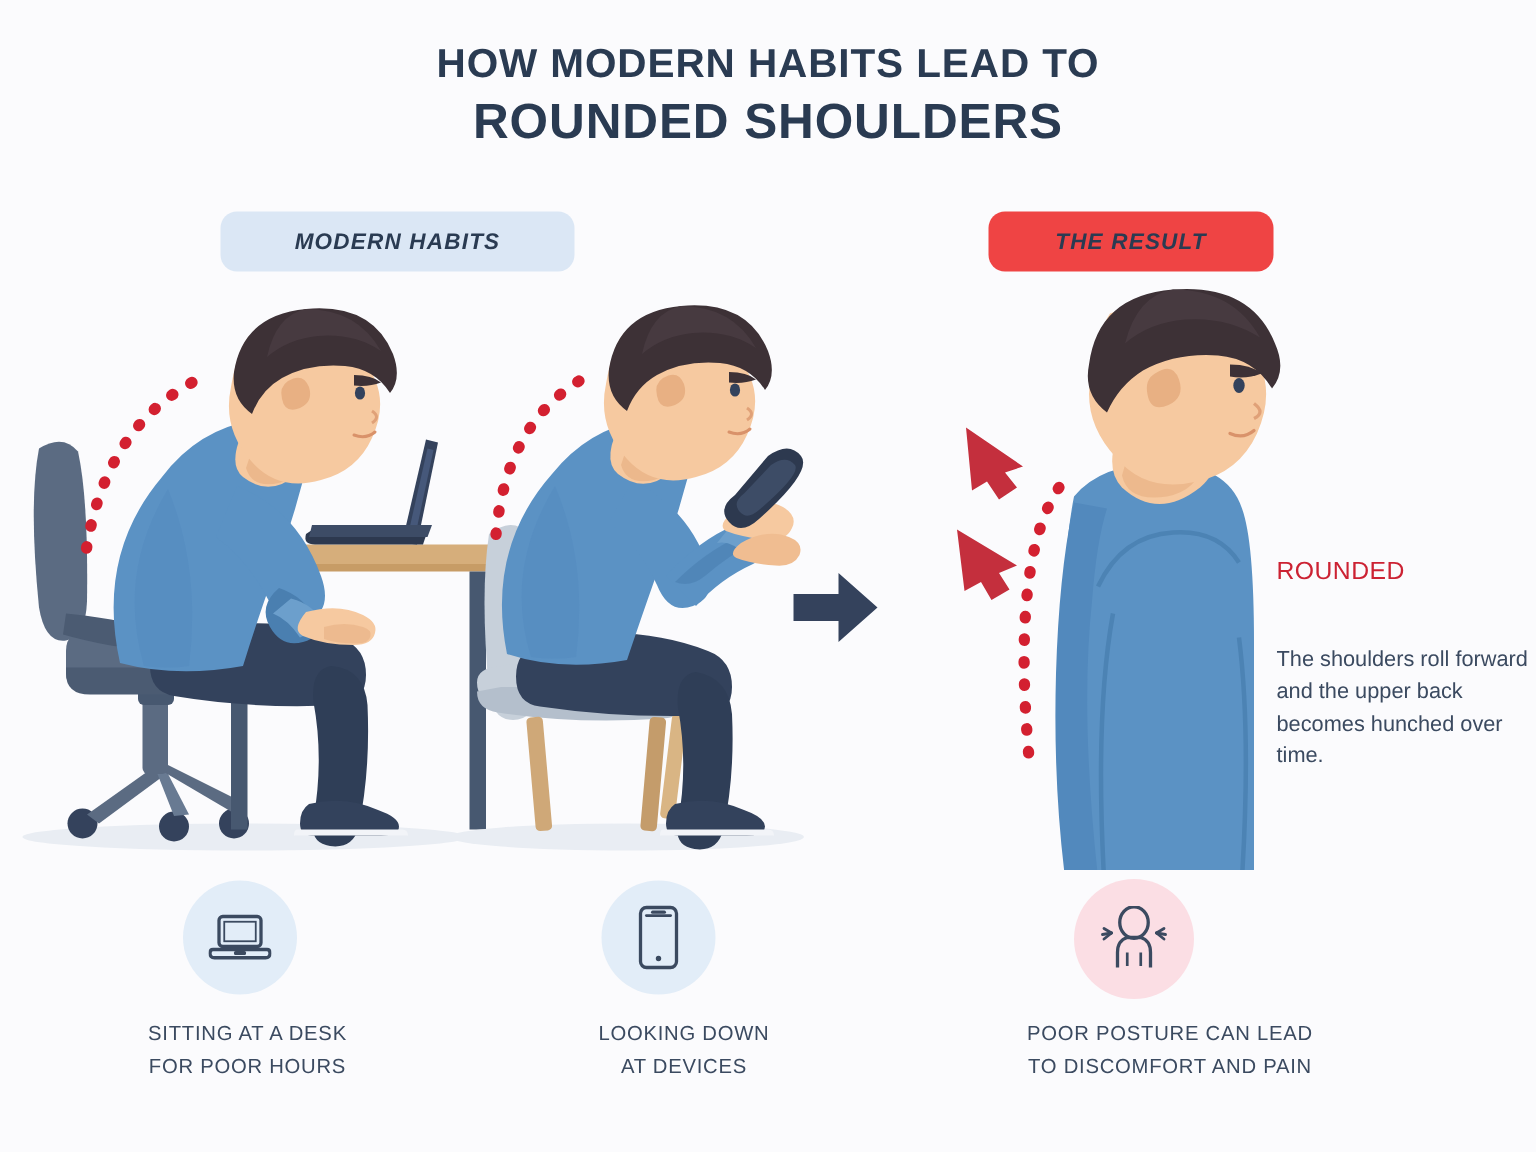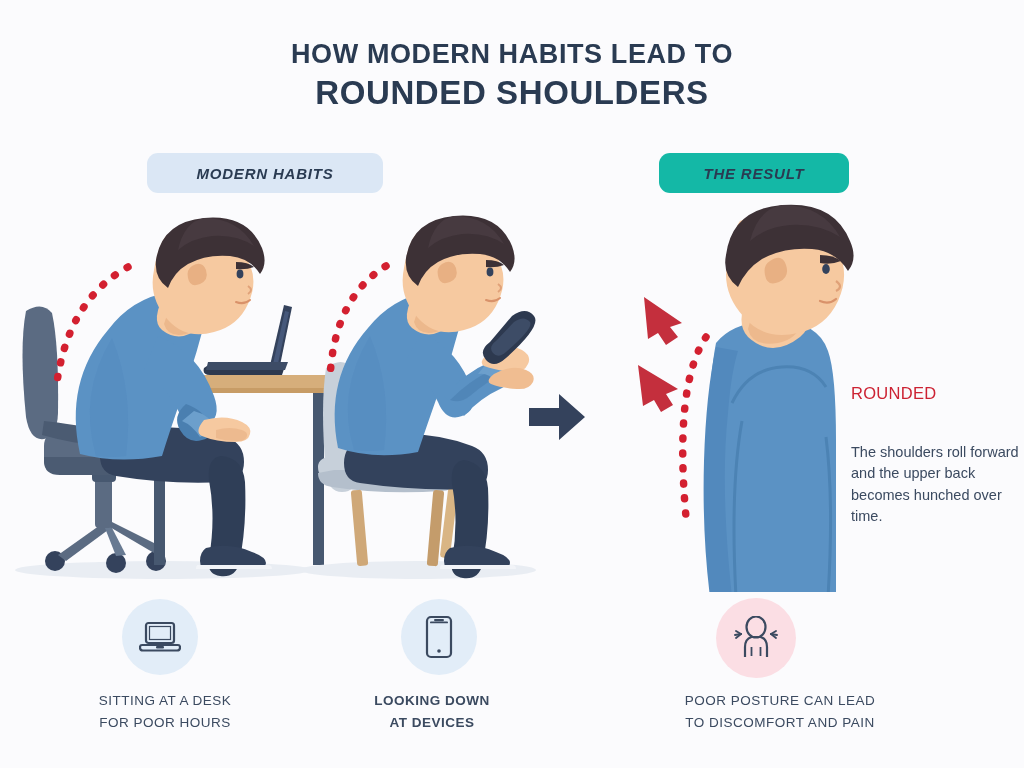--- a/index.html
+++ b/index.html
@@ -2,49 +2,49 @@
 <html><head>
 <meta charset="utf-8">
 <style>
   html,body{margin:0;padding:0;}
   body{
     width:1024px;height:768px;overflow:hidden;
     background:#fbfbfd;
     font-family:"Liberation Sans",sans-serif;
     position:relative;
   }
-  .stage{position:absolute;inset:0;margin-top:12px;}
+  .stage{position:absolute;inset:0;}
 
   
   .title-block{position:absolute;left:0;top:26px;width:1024px;text-align:center;}
   .title-l1{
     font-size:27px;font-weight:bold;letter-spacing:.6px;
     color:#2a3b52;line-height:1.22;
   }
   .title-l2{
     font-size:33px;font-weight:bold;letter-spacing:.6px;
     color:#2a3b52;line-height:1.22;margin-top:2px;
   }
 
   
   .badge{
     position:absolute;height:40px;border-radius:11px;
     display:flex;align-items:center;justify-content:center;
     font-size:15px;font-weight:bold;letter-spacing:.8px;color:#2a3b52;font-style:italic;
   }
   .badge-habits{left:147px;top:141px;width:236px;background:#dbe7f5;}
-  .badge-result{left:659px;top:141px;width:190px;background:#14b8a6;}
+  .badge-result{left:659px;top:141px;width:190px;background:#ef4444;}
 
   
   .caption{
     position:absolute;text-align:center;color:#3b4a60;
     font-size:13.5px;letter-spacing:.5px;line-height:1.62;
   }
   .cap1{left:35px;top:678px;width:260px;}
-  .cap2{left:322px;top:678px;width:220px;font-weight:bold;}
+  .cap2{left:346px;top:678px;width:220px;}
   .cap3{left:635px;top:678px;width:290px;}
 
   
   .icon-circle{position:absolute;border-radius:50%;
     display:flex;align-items:center;justify-content:center;}
   .ic1{left:122px;top:587px;width:76px;height:76px;background:#e2edf8;}
   .ic2{left:401px;top:587px;width:76px;height:76px;background:#e2edf8;}
   .ic3{left:716px;top:586px;width:80px;height:80px;background:#fbdee4;}
 
   

